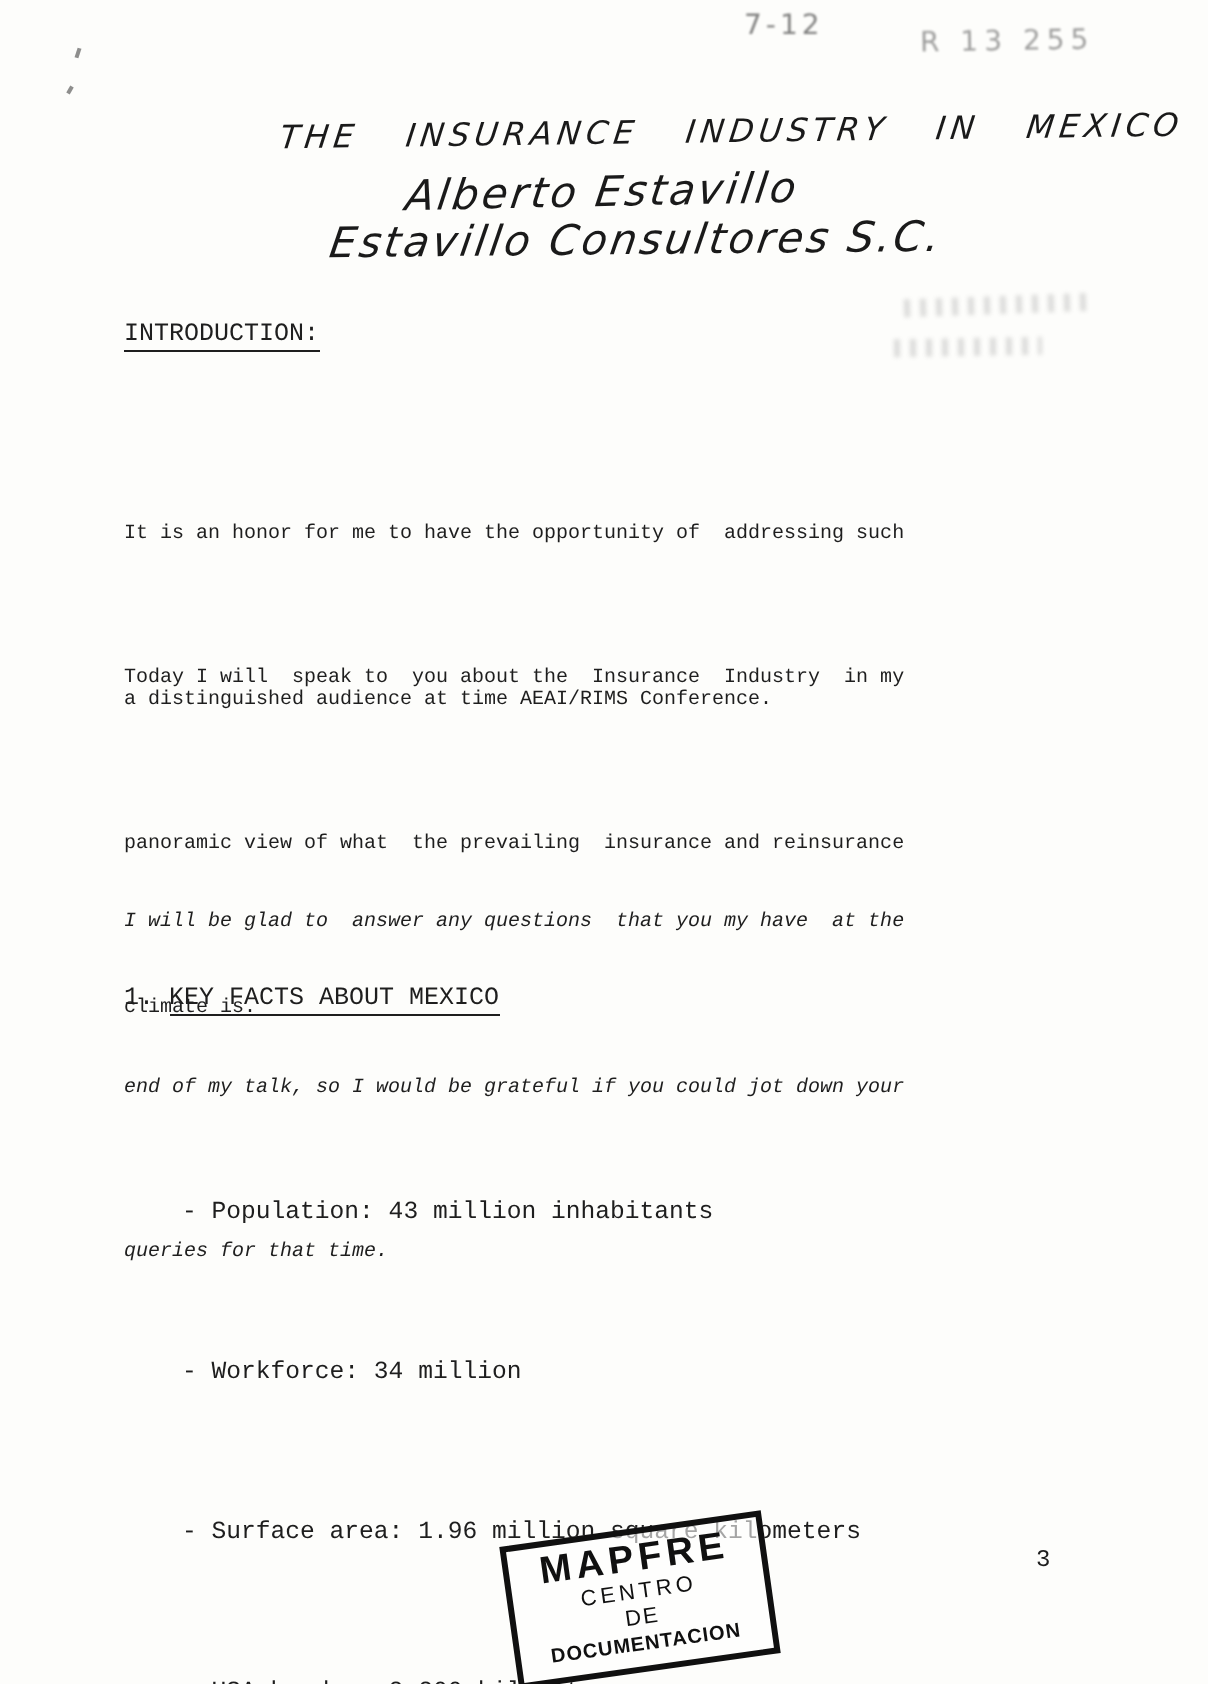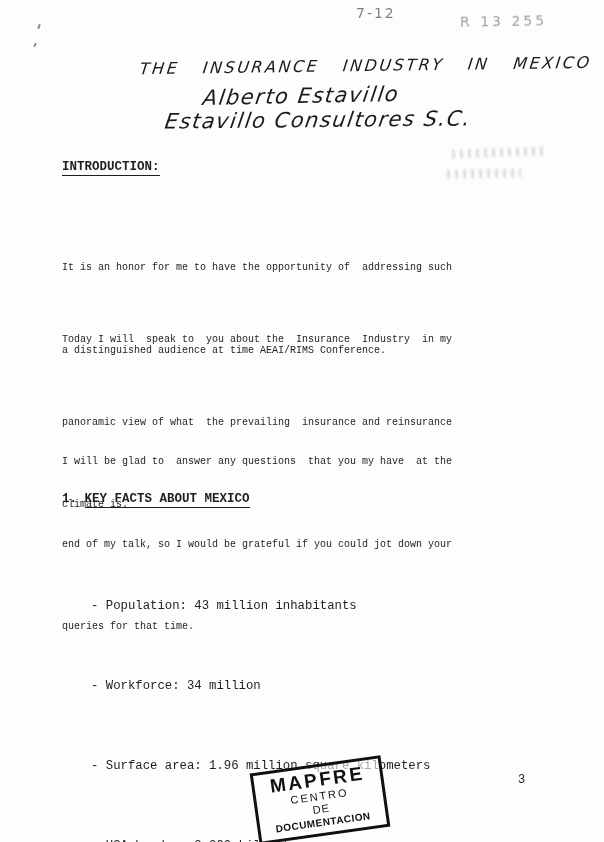--- a/index.html
+++ b/index.html
@@ -17,51 +17,51 @@
   }
   .hw-author1 {
     position:absolute; left:203px; top:84px; font-size:21px; font-style:italic;
     letter-spacing:1.5px; transform:rotate(-1.2deg) skewX(-9deg);
   }
   .hw-author2 {
     position:absolute; left:165px; top:108px; font-size:21px; font-style:italic;
     letter-spacing:1.5px; transform:rotate(-0.6deg) skewX(-9deg);
   }
   .hw-corner-note {
-    position:absolute; left:356px; top:5px; font-size:14px;
+    position:absolute; left:372px; top:5px; font-size:14px;
     opacity:.55; filter:blur(.4px); letter-spacing:2px;
   }
   .hw-ref-note {
     position:absolute; left:460px; top:13px; font-size:14px;
     opacity:.42; filter:blur(.6px); letter-spacing:3px; transform:rotate(-1deg);
   }
   
   .stray-mark { position:absolute; background:#333; opacity:.55; }
   .stray-a { left:38px; top:24px; width:2px; height:5px; transform:rotate(18deg); }
   .stray-b { left:34px; top:43px; width:2px; height:4px; transform:rotate(30deg); }
   
   .smudge {
     position:absolute; height:9px; opacity:.22; filter:blur(1px);
     background:repeating-linear-gradient(90deg,#6a6a6a 0 3px,transparent 3px 8px);
   }
   .smudge-1 { left:452px; top:148px; width:96px; transform:rotate(-2deg); }
   .smudge-2 { left:447px; top:169px; width:74px; transform:rotate(-1deg); }
   
   .heading {
-    position:absolute; left:62px; font-size:12.5px; font-weight:bold; white-space:pre;
+    position:absolute; left:62px; font-size:12.5px; font-weight:normal; white-space:pre;
   }
   .underlined { border-bottom:1.5px solid #1e1e1e; padding-bottom:1px; }
   .intro-heading { top:160px; }
   .keyfacts-heading { top:492px; }
   .para {
     position:absolute; left:62px; font-size:10px; line-height:27.5px; white-space:pre;
   }
   .para-1 { top:199px; }
   .para-2 { top:271px; }
-  .para-3 { top:393px; }
+  .para-3 { top:393px;font-style:italic; }
   .fact-list {
     position:absolute; left:91px; top:540px; font-size:12.3px;
     line-height:26.6px; white-space:pre;
   }
   .page-number { position:absolute; left:518px; top:773px; font-size:12px; }
   
   .stamp {
     position:absolute; left:254px; top:764px; width:118px;
     border:3.5px solid #101010; padding:3px 4px 4px;
     transform:rotate(-8deg); text-align:center;

